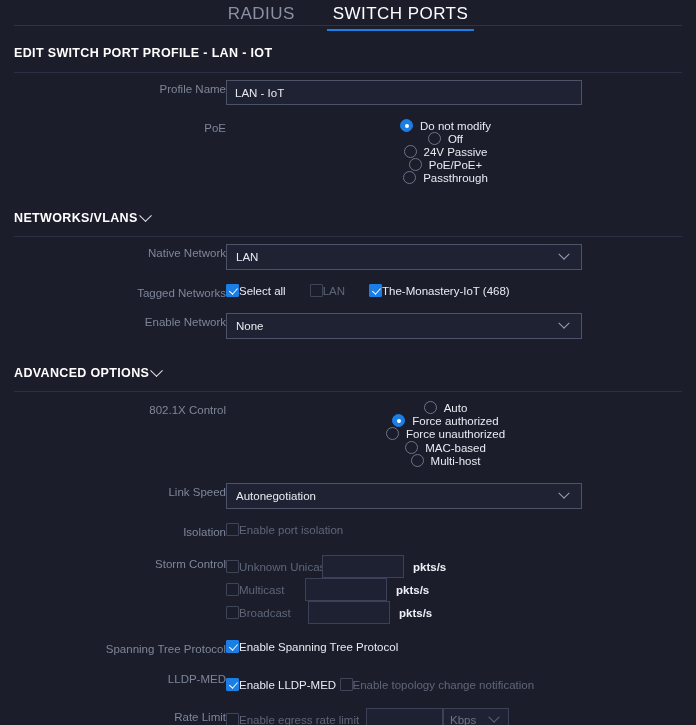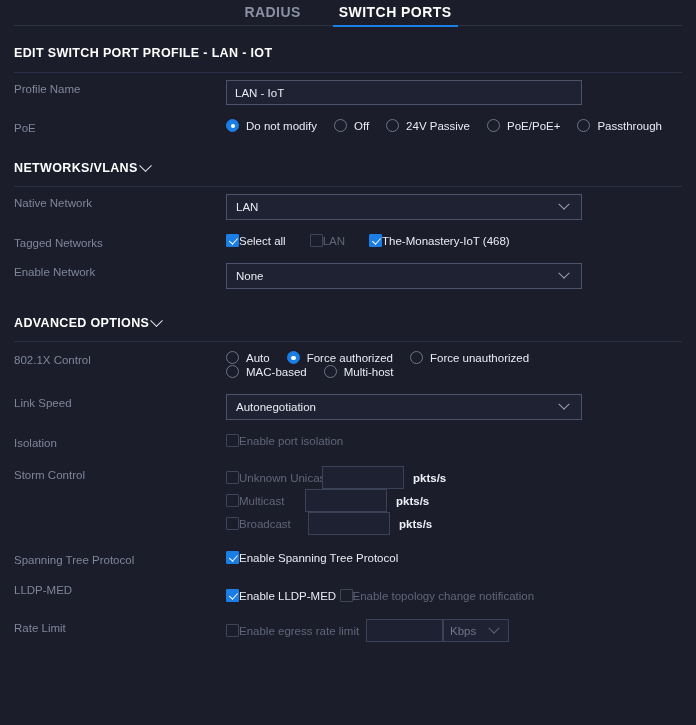--- a/index.html
+++ b/index.html
@@ -21,23 +21,23 @@
     padding-top: 4px;
     position: relative;
   }
   .tabbar::after {
     content: "";
     position: absolute;
     left: 14px; right: 14px; bottom: 0;
     height: 1px; background: #2f3445;
   }
   .tab {
-    font-size: 14px;
+    font-size: 17px;
     letter-spacing: .45px;
-    font-weight: 700;
+    font-weight: 400;
     color: #8a91a3;
     padding: 0 2px 7px 2px;
     position: relative;
     cursor: pointer;
   }
   .tab.active { color: #ffffff; }
   .tab.active::after {
     content: "";
     position: absolute;
     left: -4px; right: -4px; bottom: 0;
@@ -83,20 +83,21 @@
     min-height: 26px;
     padding: 7px 0;
   }
   .row.tall { padding: 9px 0; }
   .lbl {
     width: 212px;
     flex: 0 0 212px;
     color: #7e8699;
     font-size: 11.5px;
     padding-top: 3px;
+    text-align: right;
   }
   .ctl { flex: 1; min-width: 0; }
 
   
   .tinput {
     width: 356px; height: 25px;
     background: #1f2232;
     border: 1px solid #4c5268;
     color: #e8ebf2;
     font-size: 11.5px;
@@ -143,20 +144,21 @@
     color: #eef1f7;
     margin-left: 9px;
   }
 
   
   .radiorow {
     display: flex;
     align-items: center;
     flex-wrap: wrap;
     gap: 0;
+    flex-direction: column;
   }
   .radiorow + .radiorow { margin-top: 1px; }
   .ritem {
     display: inline-flex;
     align-items: center;
     gap: 7px;
     margin-right: 17px;
     cursor: pointer;
     white-space: nowrap;
   }

